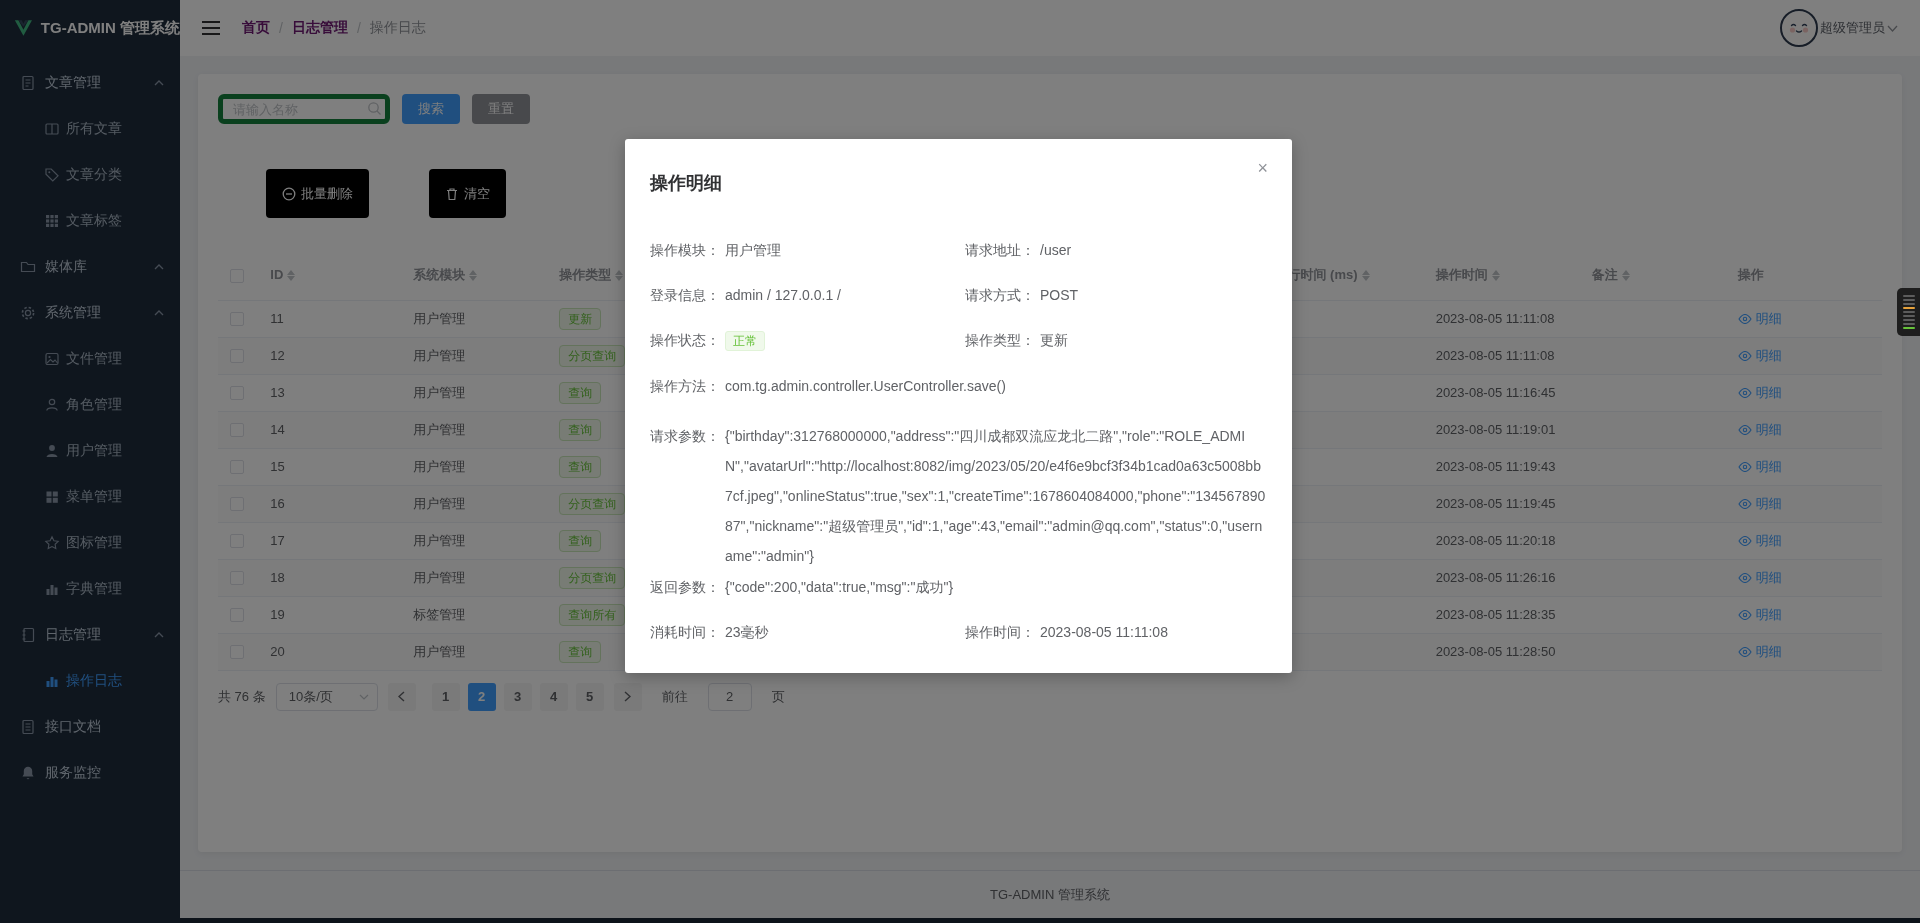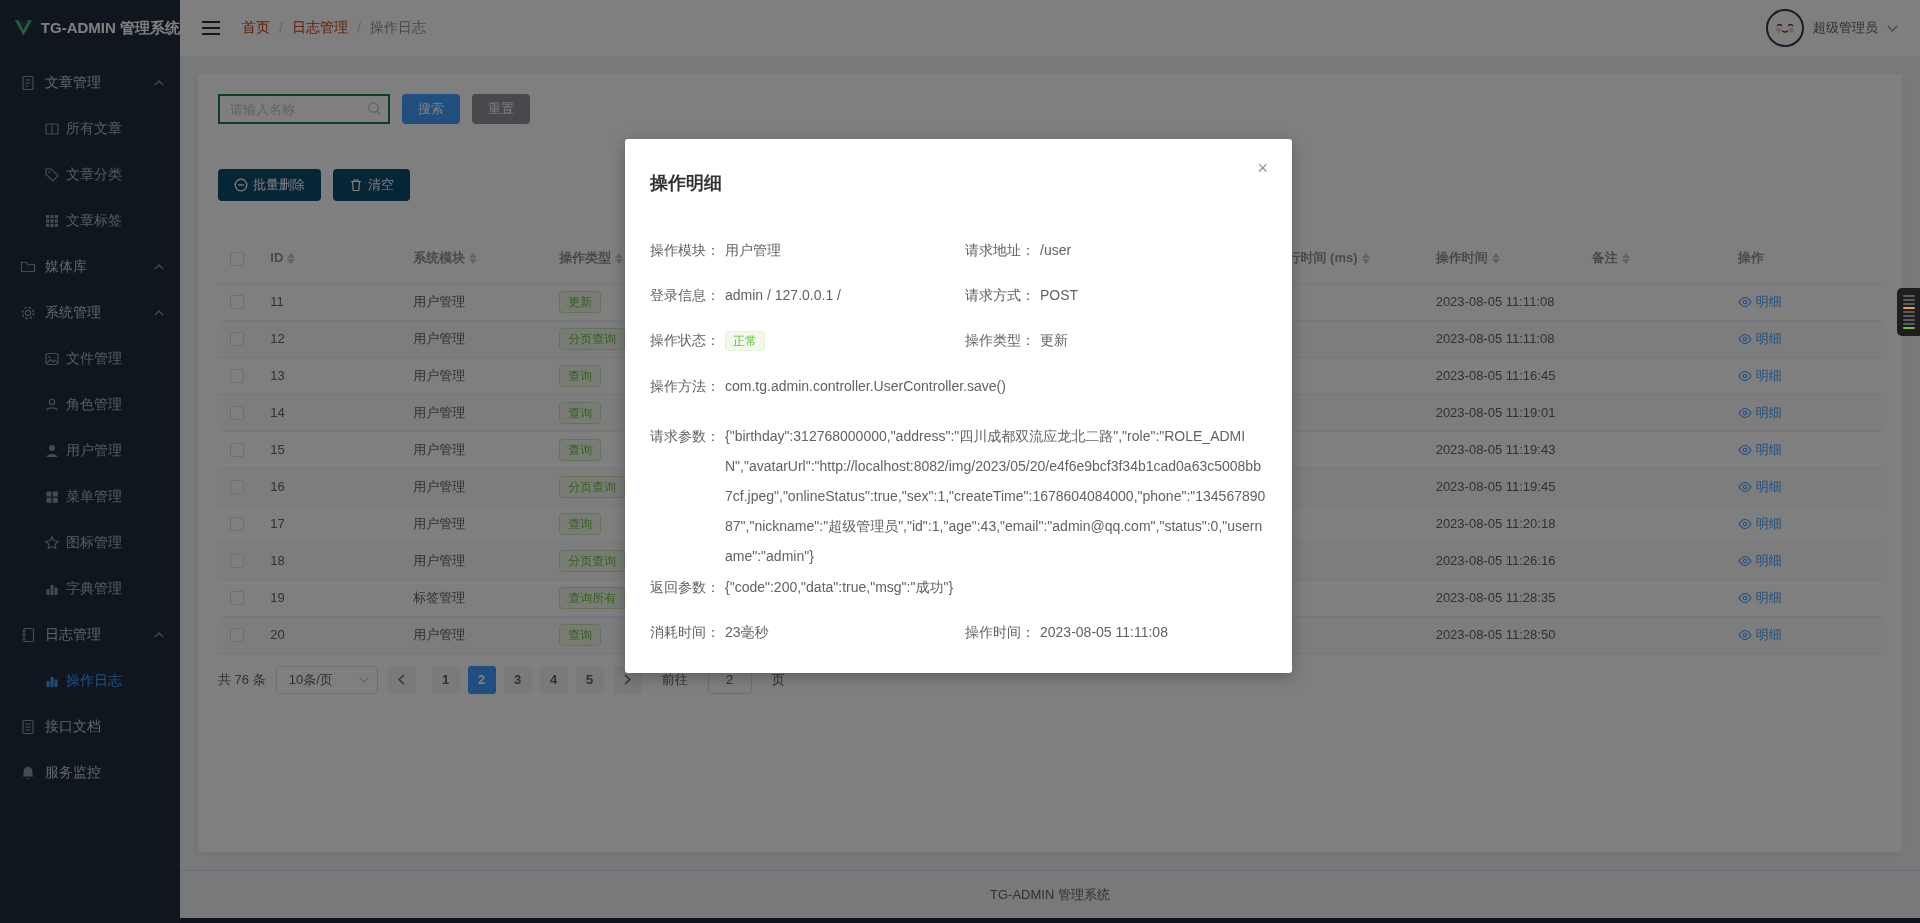--- a/index.html
+++ b/index.html
@@ -14,40 +14,40 @@
   .menu-item.sub{padding-left:44px;color:#aab7c5;gap:6px;}
   .menu-item .caret{position:absolute;right:16px;color:#8a97a8;display:flex;}
   .menu-item svg{flex:0 0 auto;color:#8a97a8;}
   .menu-item.active{color:#409eff;}
   .menu-item.active svg{color:#409eff;}
 
   
   .header{position:absolute;left:180px;right:0;top:0;height:56px;background:#fff;display:flex;align-items:center;padding:0 22px;}
   .hamburger{display:flex;cursor:pointer;color:#303133;}
   .breadcrumb{display:flex;align-items:center;gap:9px;margin-left:22px;}
-  .crumb{color:#c2410c;font-weight:normal;}
+  .crumb{color:#701a75;font-weight:bold;}
   .crumb.last{color:#909399;font-weight:normal;}
   .crumb-sep{color:#c0c4c8;}
-  .header-right{margin-left:auto;display:flex;align-items:center;gap:9px;cursor:pointer;}
+  .header-right{margin-left:auto;display:flex;align-items:center;gap:2px;cursor:pointer;}
   .avatar{width:38px;height:38px;border-radius:50%;background:#fff;border:2px solid #2e3b4e;display:flex;align-items:center;justify-content:center;overflow:hidden;}
   .username{color:#5a5e66;font-size:13px;}
 
   
   .main{position:absolute;left:180px;right:0;top:56px;bottom:53px;background:#f0f2f5;padding:18px;}
   .card{background:#fff;border-radius:4px;box-shadow:0 2px 6px rgba(0,0,0,.06);height:100%;padding:20px;position:relative;}
 
   .search-row{display:flex;align-items:center;gap:12px;}
   .search-box{position:relative;width:172px;}
-  .search-box input{width:100%;height:30px;border:2px solid #15803d;border-radius:0;padding:0 28px 0 10px;font-size:13px;color:#606266;outline:none;}
+  .search-box input{width:100%;height:30px;border:5px solid #15803d;border-radius:6px;padding:0 28px 0 10px;font-size:13px;color:#606266;outline:none;}
   .search-box input::placeholder{color:#c0c4c8;}
   .search-box .s-icon{position:absolute;right:8px;top:7px;color:#c0c4c8;}
   .btn{border:none;border-radius:4px;height:30px;padding:0 16px;font-size:13px;color:#fff;cursor:pointer;display:inline-flex;align-items:center;gap:5px;font-family:inherit;}
   .btn-primary{background:#409eff;}
   .btn-info{background:#909399;}
-  .btn-danger{background:#0c4a6e;height:32px;}
+  .btn-danger{background:#000000;height:49px;margin-left:48px;}
   .action-row{margin-top:45px;display:flex;gap:12px;}
 
   
   table{width:100%;border-collapse:collapse;table-layout:fixed;margin-top:32px;}
   th,td{text-align:left;border-bottom:1px solid #ebeef5;padding:0 12px;overflow:hidden;white-space:nowrap;}
   th{height:50px;color:#909399;font-size:13px;font-weight:bold;}
   td{height:37px;color:#606266;font-size:13px;}
   tbody tr:nth-child(even){background:#fafafa;}
   .chk{width:14px;height:14px;border:1px solid #dcdfe6;border-radius:2px;background:#fff;display:inline-block;vertical-align:middle;cursor:pointer;}
   .sort{display:inline-flex;flex-direction:column;vertical-align:middle;margin-left:4px;gap:1px;}

